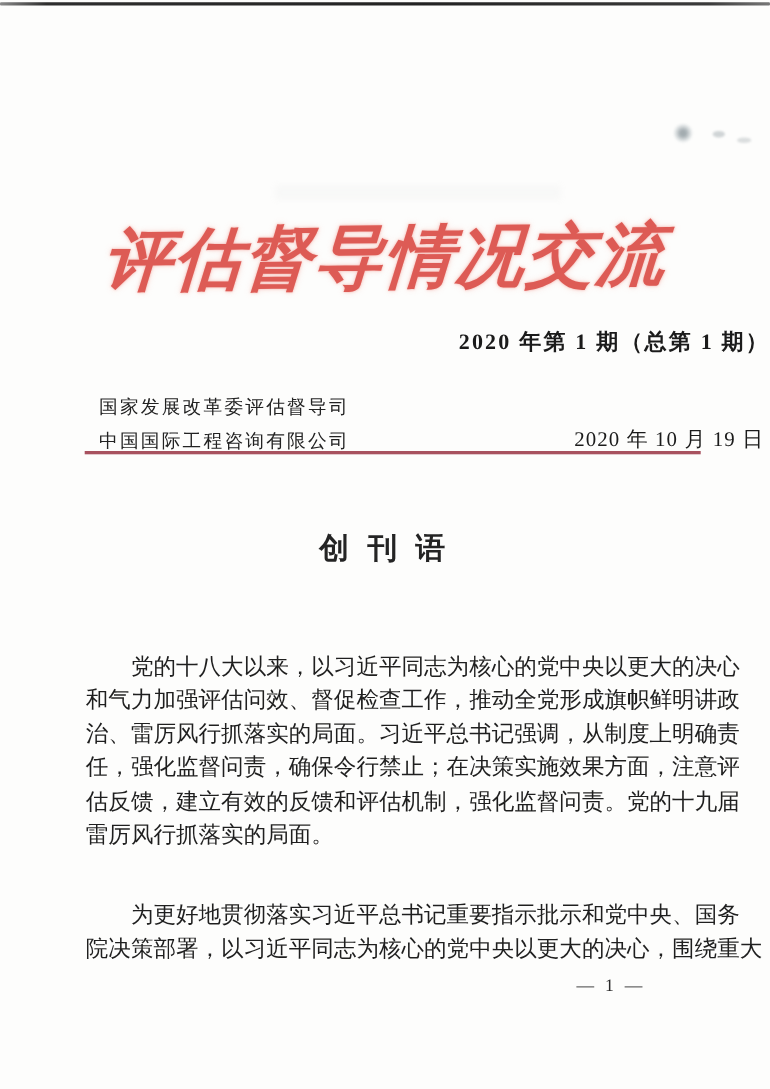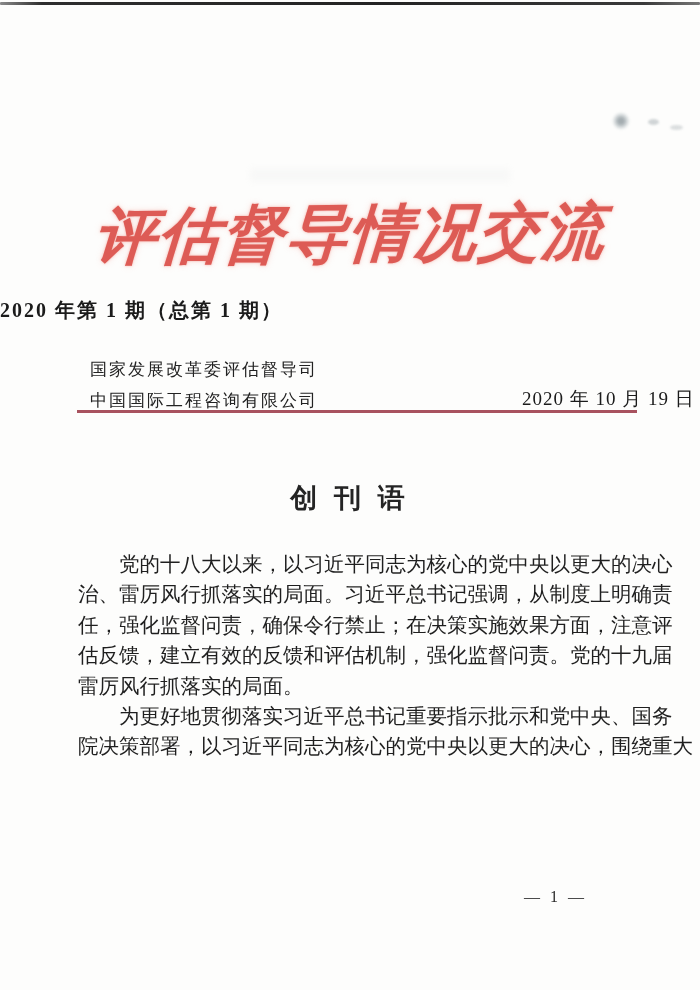--- a/index.html
+++ b/index.html
@@ -46,21 +46,21 @@
     font-style: italic;
     letter-spacing: 2px;
     transform: rotate(-0.6deg) skewX(-4deg);
     text-shadow: 0 0 2px rgba(243, 156, 148, 0.85), 0 0 6px rgba(246, 180, 172, 0.45);
     white-space: nowrap;
   }
   .issue-line {
     position: absolute;
     top: 297px; left: 0;
     width: 700px;
-    text-align: left;
+    text-align: right;
     font-size: 20px;
     font-weight: bold;
     letter-spacing: 2px;
     color: #1b1b1b;
   }
   .publisher-block {
     position: absolute;
     top: 354px; left: 90px;
     font-size: 17px;
     font-weight: normal;
@@ -101,21 +101,21 @@
     font-size: 20.5px;
     color: #1f1f1f;
   }
   .body-line {
     height: 30.4px;
     line-height: 30.4px;
     text-align: justify;
     text-align-last: justify;
     white-space: nowrap;
   }
-  .body-line.indent { text-indent: 2em; }
+  .body-line.indent { text-indent: 2em; margin-top: 43px; }
   .body-line.no-fill { text-align-last: left; }
   .page-number {
     position: absolute;
     top: 888px; left: 524px;
     font-size: 16px;
     letter-spacing: 3px;
     color: #2a2a2a;
     white-space: nowrap;
   }
 </style>
@@ -140,20 +140,21 @@
   </div>
 
   <div class="issue-date">2020 年 10 月 19 日</div>
 
   <hr class="masthead-rule" style="background: rgb(158, 63, 78);">
 
   <div class="article-heading">创 刊 语</div>
 
   <div class="article-body">
     <div class="body-line indent">党的十八大以来，以习近平同志为核心的党中央以更大的决心</div>
+    <div class="body-line">和气力加强评估问效、督促检查工作，推动全党形成旗帜鲜明讲政</div>
     <div class="body-line">治、雷厉风行抓落实的局面。习近平总书记强调，从制度上明确责</div>
     <div class="body-line">任，强化监督问责，确保令行禁止；在决策实施效果方面，注意评</div>
     <div class="body-line">估反馈，建立有效的反馈和评估机制，强化监督问责。党的十九届</div>
     <div class="body-line no-fill">雷厉风行抓落实的局面。</div>
     <div class="body-line indent">为更好地贯彻落实习近平总书记重要指示批示和党中央、国务</div>
     <div class="body-line">院决策部署，以习近平同志为核心的党中央以更大的决心，围绕重大</div>
   </div>
 
   <div class="page-number">— 1 —</div>
 

